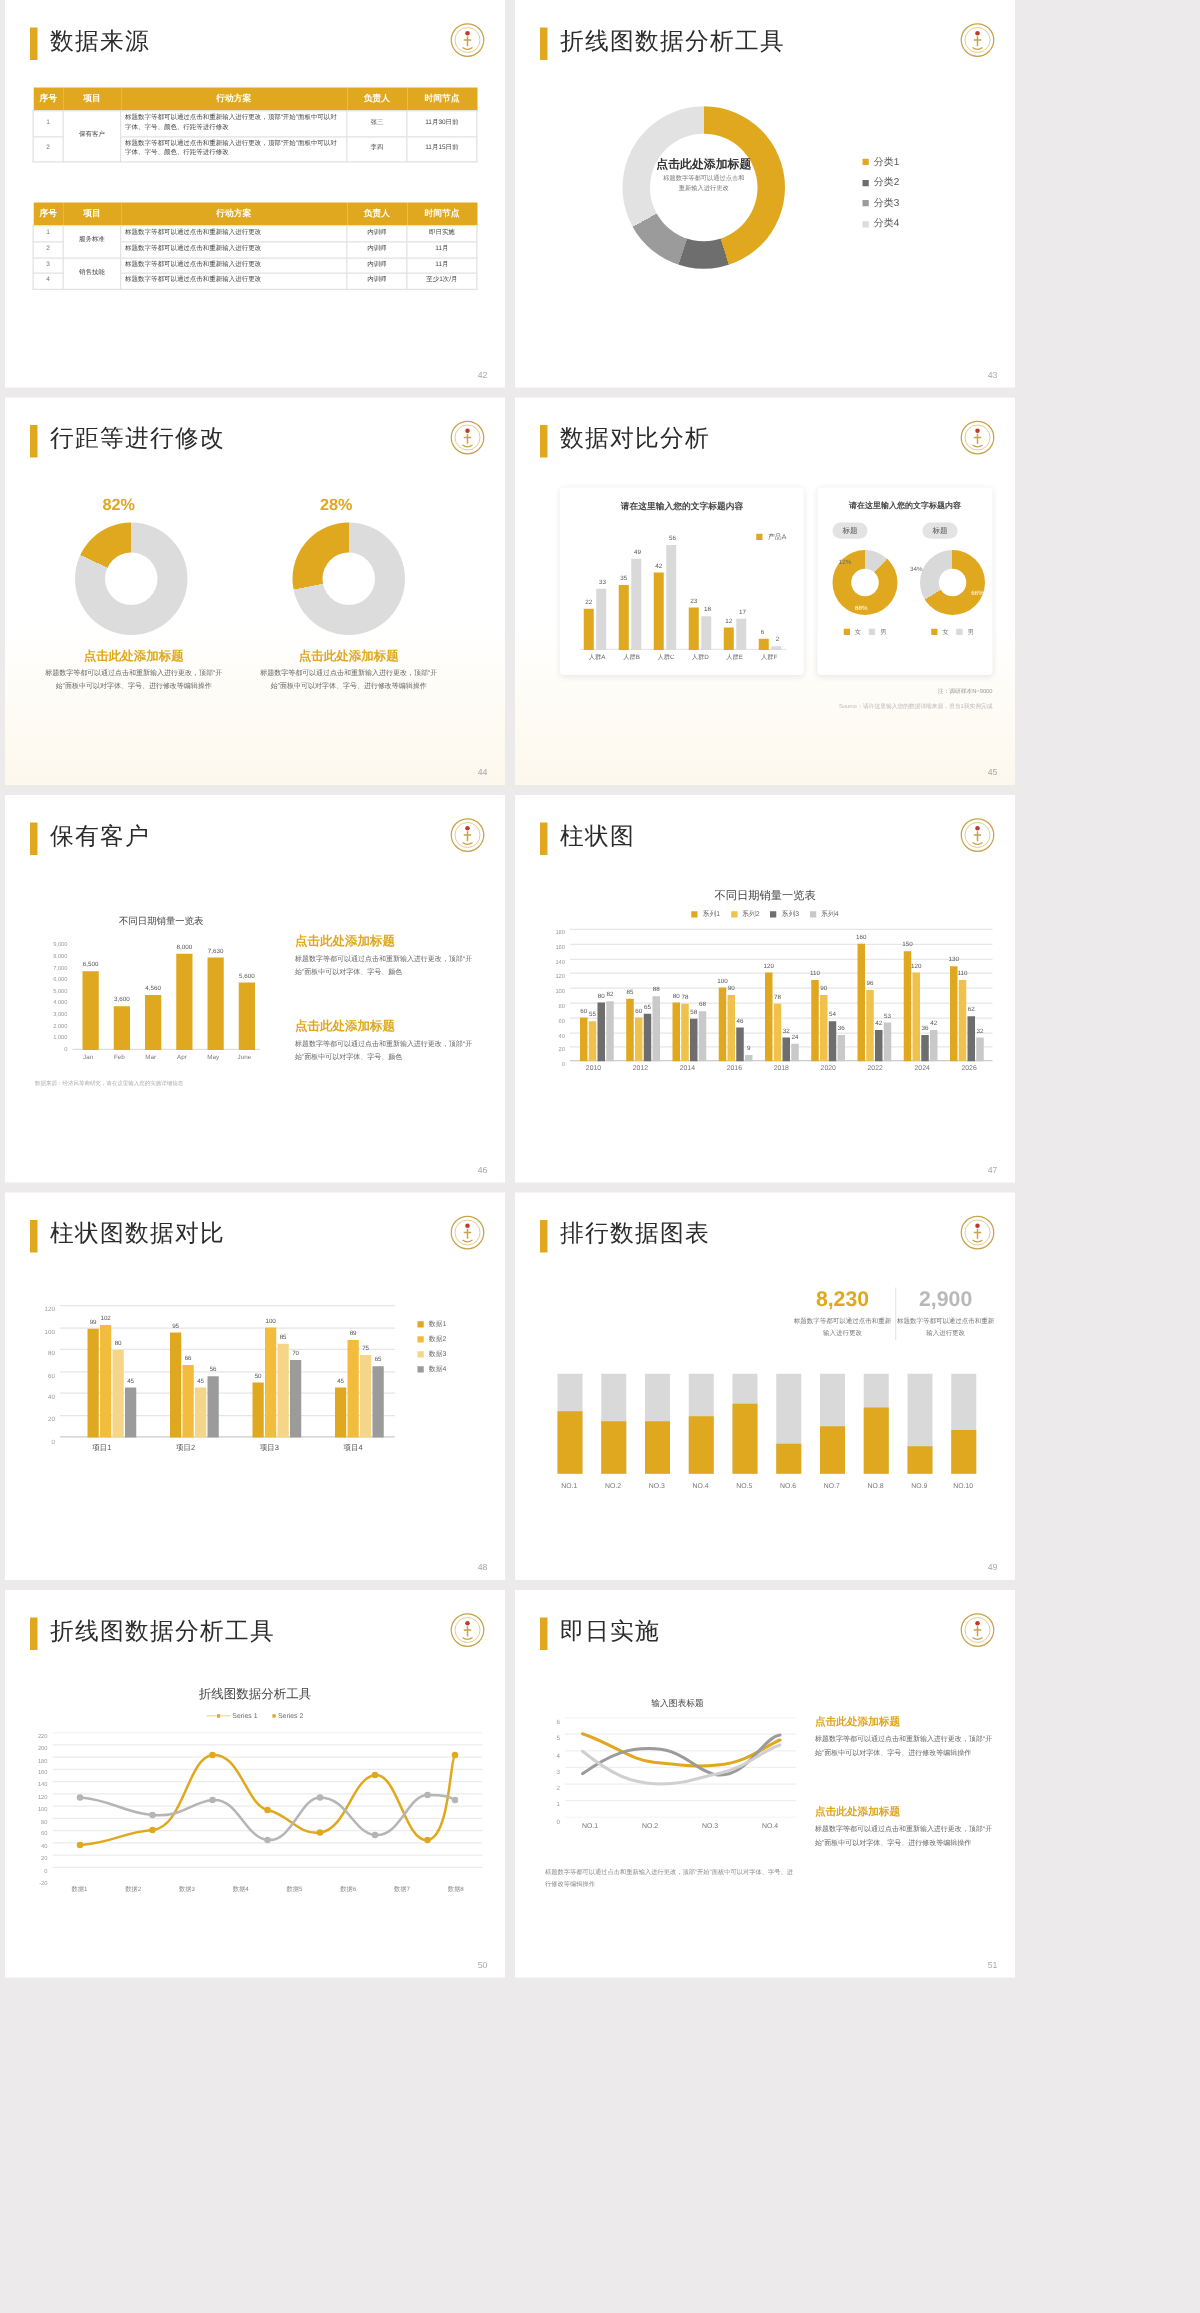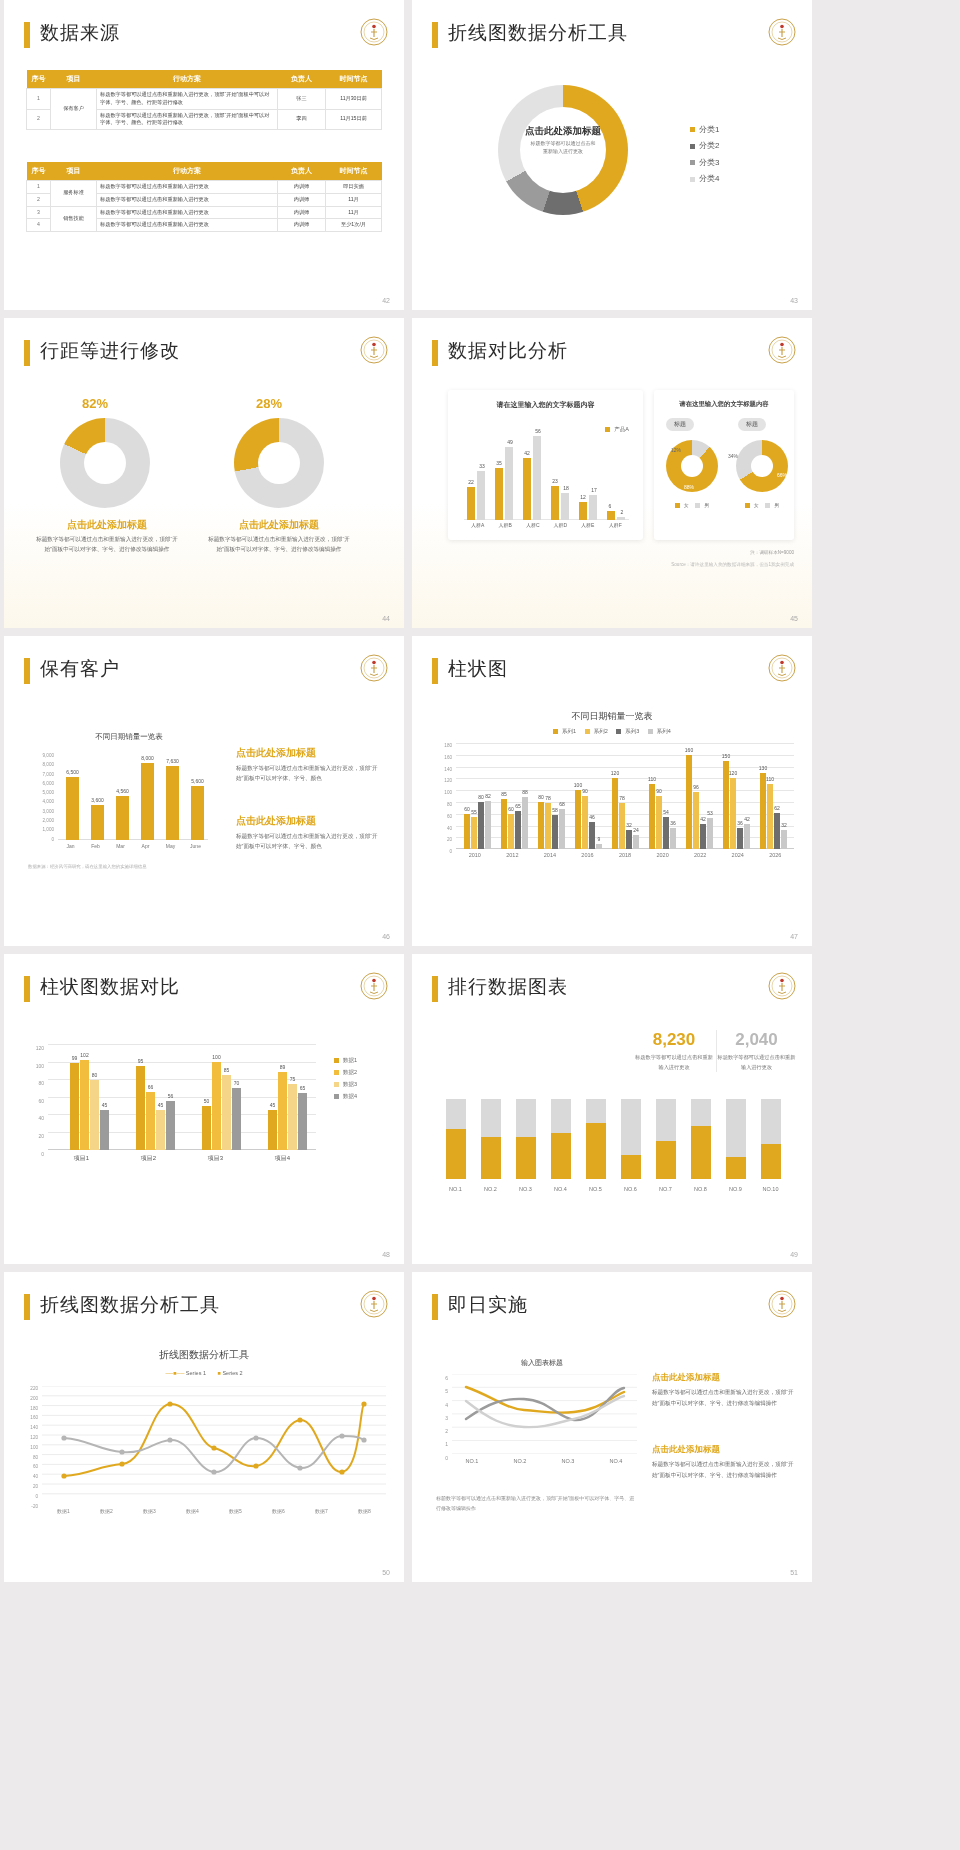--- a/index.html
+++ b/index.html
@@ -603,21 +603,21 @@
           <path d="M14 11 L14 19 M11 14 L17 14" stroke="#c9a24a" stroke-width="1.2"></path>
           <path d="M10 20 Q14 23 18 20" fill="none" stroke="#c9a24a" stroke-width="1"></path>
         </svg>
     </div>
 
     <div style="position:absolute; left:222px; top:76px; width:80px; text-align:center;">
       <div style="font-size:17px; font-weight:bold; color:#e0a81e;">8,230</div>
       <div style="font-size:5.2px; color:#777; line-height:1.85; margin-top:3px;">标题数字等都可以通过点击和重新输入进行更改</div>
     </div>
     <div style="position:absolute; left:304px; top:76px; width:80px; text-align:center; border-left:1px solid #e8e8e8;">
-      <div style="font-size:17px; font-weight:bold; color:#b9b9b9;">2,040</div>
+      <div style="font-size:17px; font-weight:bold; color:#b9b9b9;">2,900</div>
       <div style="font-size:5.2px; color:#777; line-height:1.85; margin-top:3px;">标题数字等都可以通过点击和重新输入进行更改</div>
     </div>
 
     <div style="position:absolute; left:26px; top:145px; width:350px; height:80px; display:flex; align-items:flex-end;">
       <div style="flex:1; display:flex; justify-content:center;">
         <div style="width:20px; height:80px; background:#d9d9d9; position:relative;">
           <div style="position:absolute; bottom:0; width:20px; height:62%; background:#e0a81e;"></div>
           </div>
         </div>
       <div style="flex:1; display:flex; justify-content:center;">

